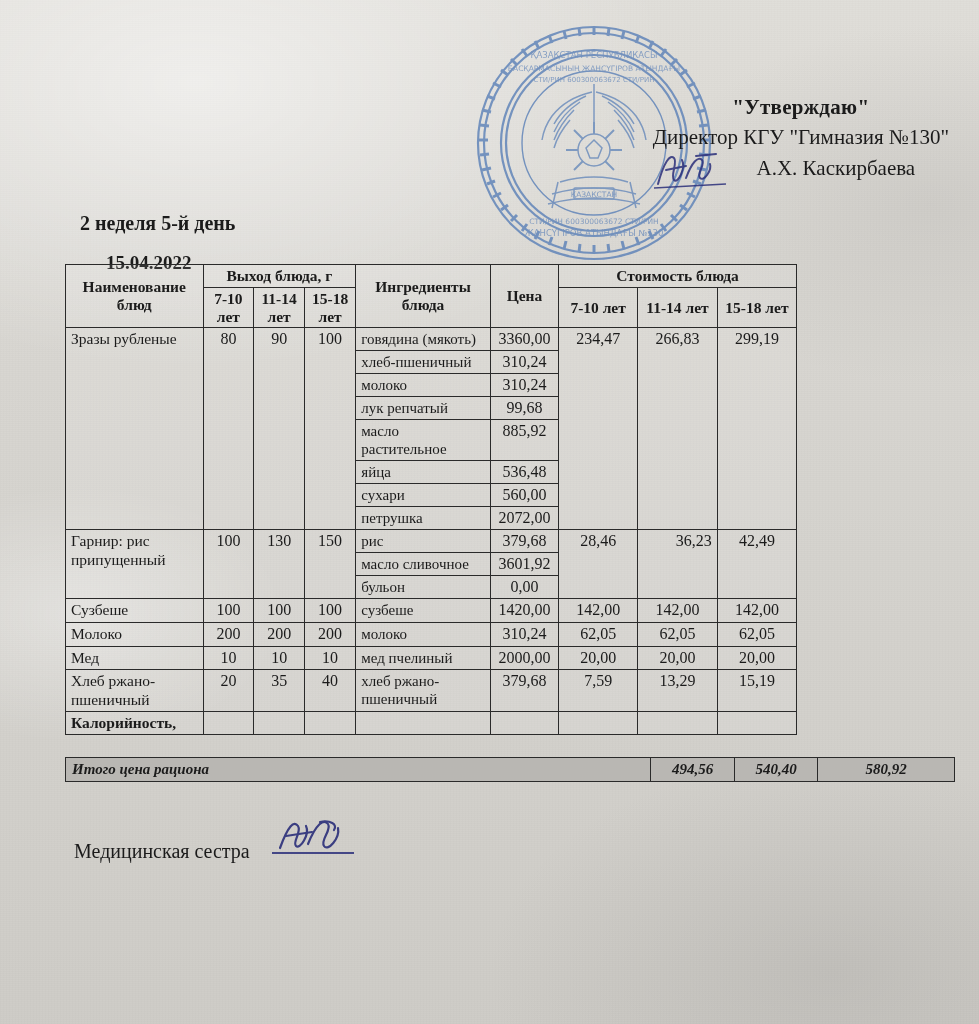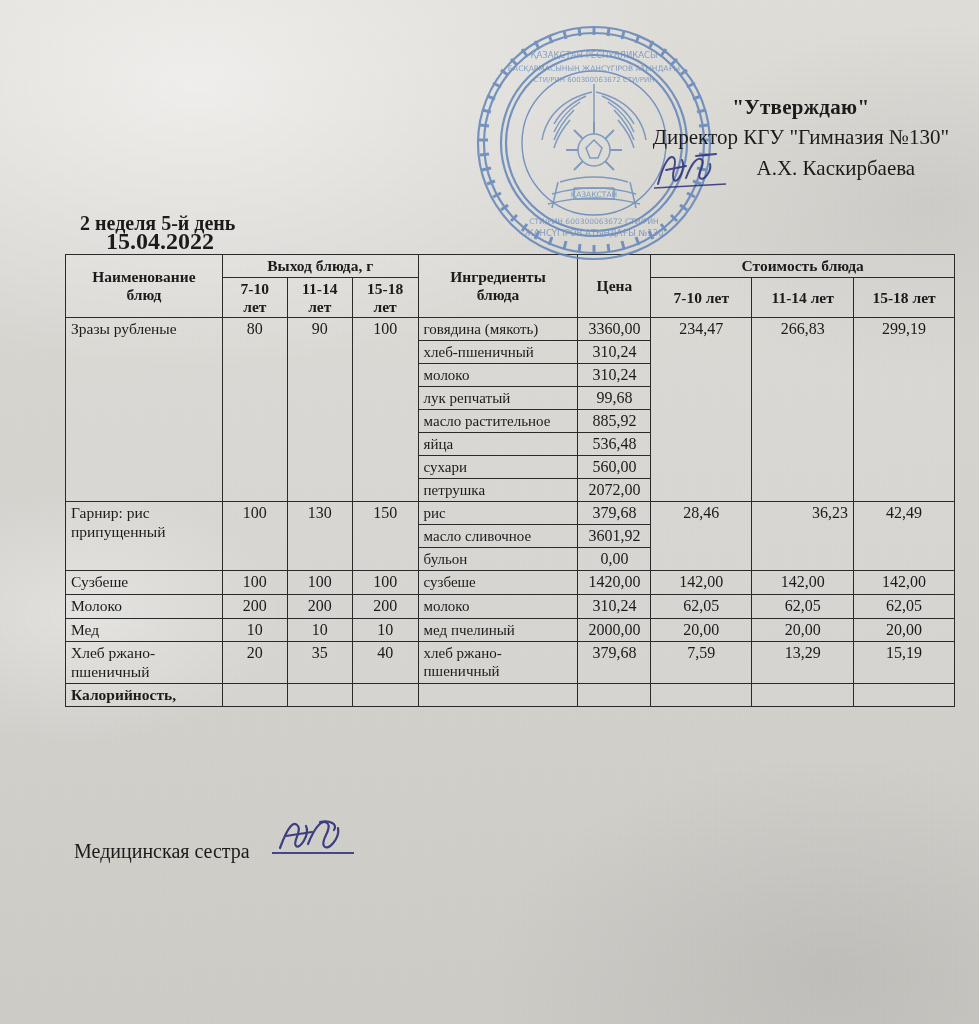--- a/index.html
+++ b/index.html
@@ -42,25 +42,25 @@
   #stamp{
     position:absolute; left:474px; top:22px; width:240px; height:243px;
     z-index:4; opacity:.82;
   }
   #stampsig{
     position:absolute;left:652px;top:148px;width:80px;height:42px;z-index:7;opacity:.85;
   }
 
   
   #week{position:absolute;left:80px;top:212px;font-size:20px;font-weight:bold;}
-  #date{position:absolute;left:106px;top:228px;font-size:24px;font-weight:bold;}
+  #date{position:absolute;left:106px;top:252px;font-size:19px;font-weight:bold;}
 
   
   #maintable{
-    position:absolute; left:65px; top:254px; width:890px;
+    position:absolute; left:65px; top:264px; width:732px;
     border-collapse:collapse;
     font-size:15.5px;
     background:rgba(255,255,255,.10);
   }
   #maintable td,#maintable th{
     border:1.4px solid #2a2a2a;
     padding:2px 5px;
     vertical-align:top;
     background:transparent;
   }
@@ -425,20 +425,26 @@
 </table>
 
 <table id="totals">
   <colgroup>
       <col style="width:586px">
       <col style="width:84px">
       <col style="width:83px">
       <col style="width:137px">
     </colgroup>
   <tbody id="totbody">
+      <tr>
+        <td>Итого цена рациона</td>
+        <td class="v">494,56</td>
+        <td class="v">540,40</td>
+        <td class="v">580,92</td>
+      </tr>
     </tbody>
 </table>
 
 <div id="signs">
   <div class="row">
     <span>Медицинская сестра</span>
     <svg class="inksvg" style="left:198px;top:-18px;width:80px;height:36px" viewBox="0 0 80 36">
       <g fill="none" stroke="#2b2f7a" stroke-width="2.2" stroke-linecap="round">
         <path d="M8 30 C16 8, 22 2, 26 8 C30 14, 20 24, 24 28 C28 32, 38 16, 34 8"></path>
         <path d="M14 18 L40 14"></path>

